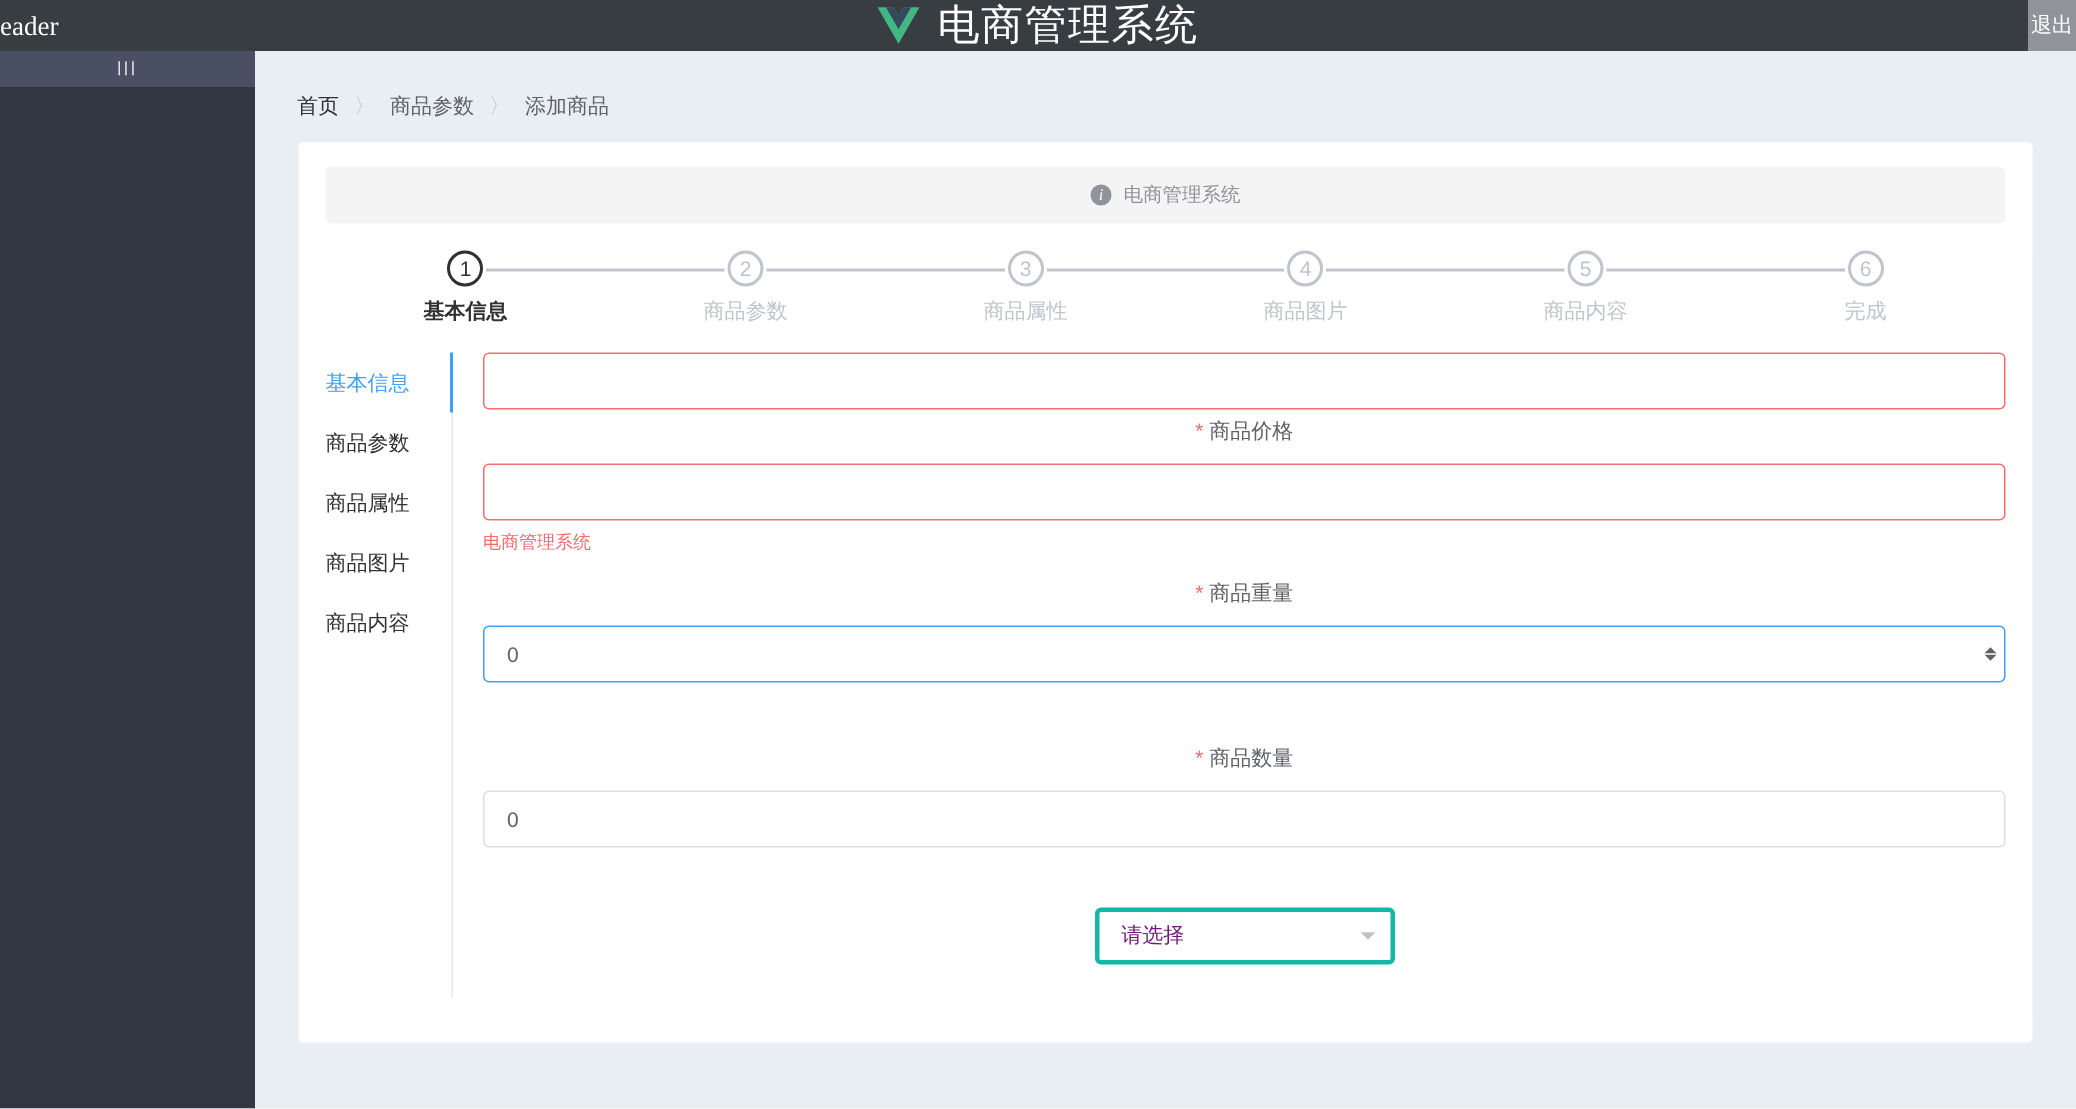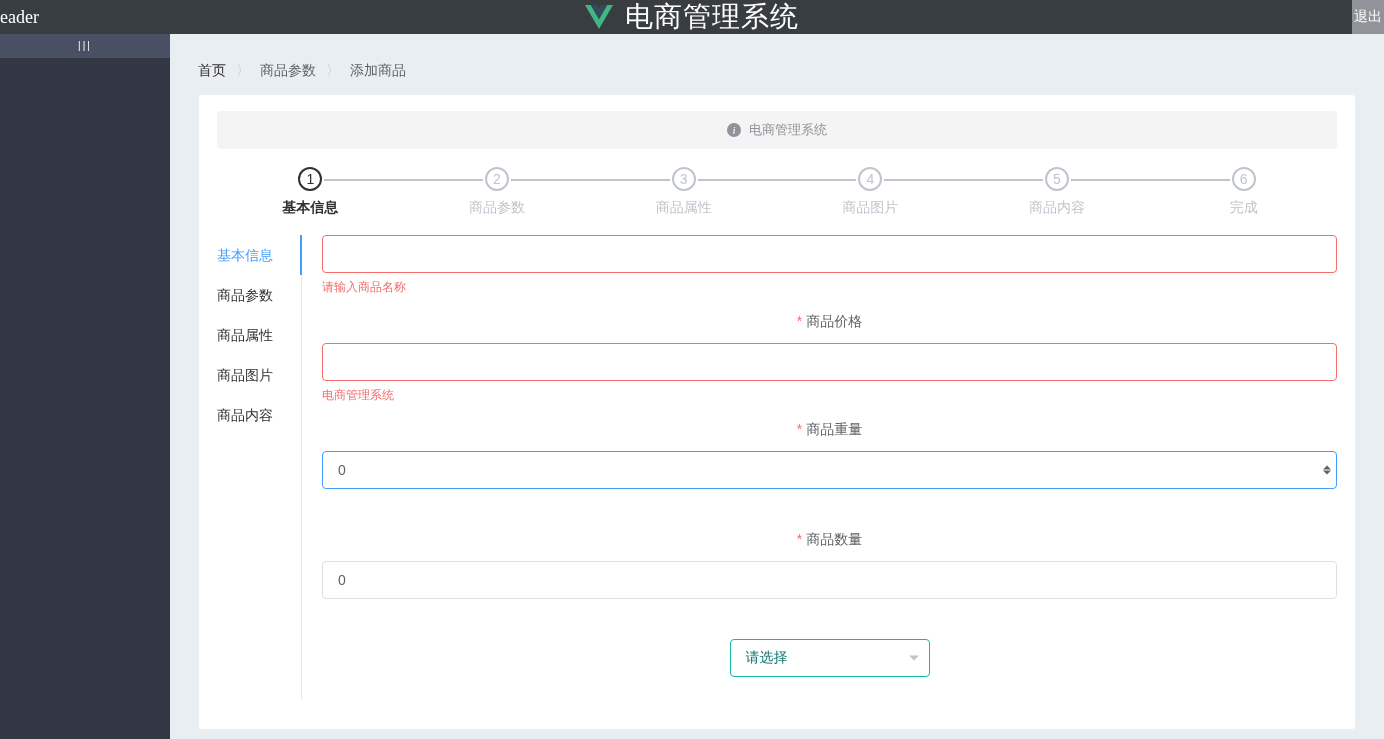--- a/index.html
+++ b/index.html
@@ -280,25 +280,25 @@
     }
     
     .cascader-wrap{
       text-align:center;
     }
     .cascader{
       display:inline-flex;
       align-items:center;
       width:200px;
       height:38px;
-      border:1px solid #14b8a6;
+      border:3px solid #14b8a6;
       border-radius:4px;
       background:#fff;
       padding:0 30px 0 15px;
-      color:#0f766e;
+      color:#701a75;
       font-size:14px;
       position:relative;
       cursor:pointer;
     }
     .cascader .chevron{
       position:absolute;
       right:10px;
       top:50%;
       transform:translateY(-50%);
       width:0;height:0;
@@ -383,21 +383,20 @@
           <div class="tab">商品属性</div>
           <div class="tab">商品图片</div>
           <div class="tab">商品内容</div>
         </div>
 
         <div class="form-area">
 
           <div class="form-item error">
             <input class="input error" type="text" value="" style="">
           </div>
-          <div class="error-msg">请输入商品名称</div>
 
           <div class="form-label">
             <span class="req">*</span><span>商品价格</span>
           </div>
           <div class="form-item error">
             <input class="input error" type="text" value="" style="">
           </div>
           <div class="error-msg">电商管理系统</div>
 
           <div class="form-label">

